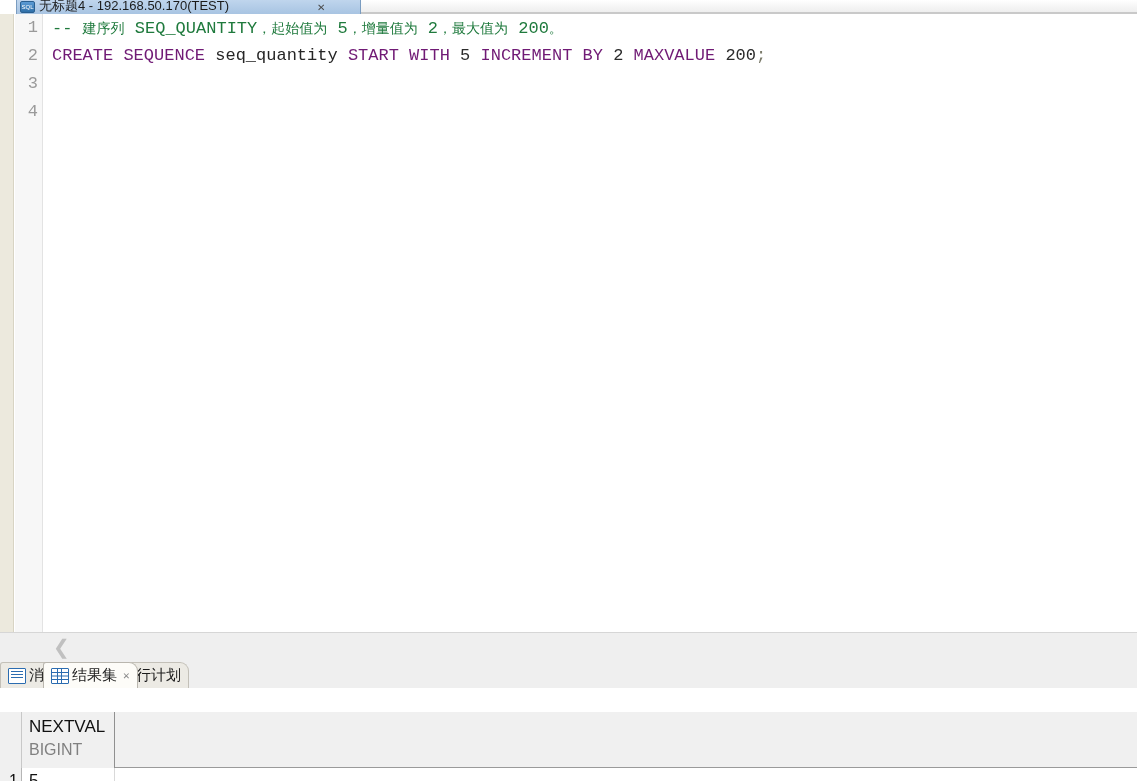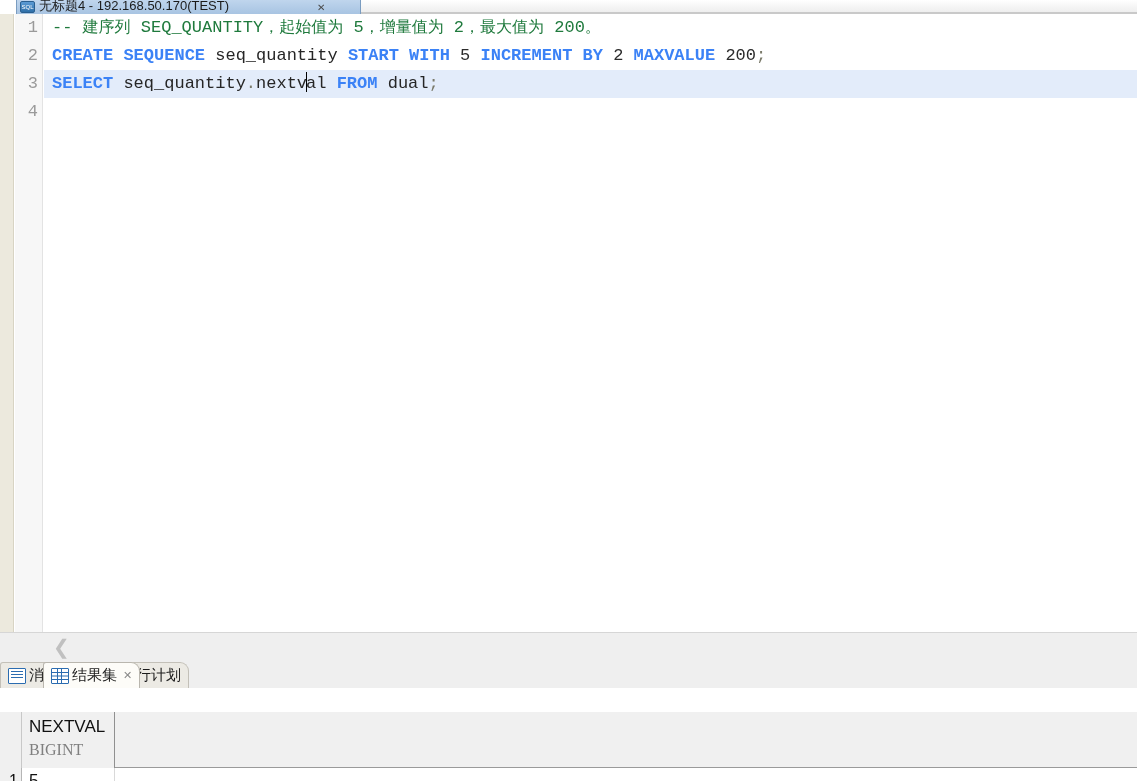--- a/index.html
+++ b/index.html
@@ -139,26 +139,26 @@
     padding-left: 8px;
     z-index: 2;
   }
   .sel-hl {
     position: absolute;
     left: 0; top: 0;
     height: 28px;
     background: #e3ecfa;
     z-index: 1;
   }
-  .kw      { color: #3b82f6; font-weight: bold; }
+  .kw      { color: #701a75; font-weight: normal; }
   .plain   { color: #262626; }
   .num     { color: #2b2b2b; }
   .punc    { color: #7a7a6a; }
   .comment { color: #1f7a3d; }
-  .cn      { font-family: Liberation Mono, monospace; font-size: 16px; }
+  .cn      { font-family: Liberation Sans, sans-serif; font-size: 14px; }
   .caret {
     display: inline-block;
     width: 0;
     border-left: 1px solid #000000;
     height: 20px;
     vertical-align: -4px;
     margin: 0 -1px;
   }
 
   
@@ -207,20 +207,21 @@
     white-space: nowrap;
   }
   .rtab.inactive {
     background: #eceae4;
     border-color: #c3c0b8;
   }
   .rtab.active {
     background: #fdfcf8;
     border-color: #b9b6ae;
     z-index: 5;
+    font-family: Liberation Mono, monospace;
   }
   .rtab .rico {
     width: 16px; height: 14px;
     margin-right: 3px;
     flex: none;
     position: relative;
   }
   .ico-msg {
     border: 1.5px solid #2b6cb0;
     background: #ffffff;
@@ -317,21 +318,21 @@
   .col-name {
     font-size: 17px;
     color: #111111;
     line-height: 25px;
     font-family: "Liberation Sans", sans-serif;
   }
   .col-type {
     font-size: 16px;
     color: #808080;
     line-height: 22px;
-    font-family: Liberation Serif, serif;
+    font-family: Liberation Sans, sans-serif;
   }
   .grid-row {
     position: absolute;
     left: 0;
     width: 1137px; height: 27px;
     background: #ffffff;
     border-bottom: 1px solid #e6e6e6;
     box-sizing: border-box;
   }
   .grid-row.r1 { top: 56px; }
@@ -383,21 +384,20 @@
     <div class="left-strip"></div>
     <div class="gutter" id="gutter">
         <div class="lineno">1</div>
         <div class="lineno">2</div>
         <div class="lineno">3</div>
         <div class="lineno">4</div>
       </div>
     <div class="code-area" id="code-area">
         <div class="line"><span class="code-text"><span class="comment">-- </span><span class="comment cn">建序列</span><span class="comment"> SEQ_QUANTITY</span><span class="comment cn">，起始值为</span><span class="comment"> 5</span><span class="comment cn">，增量值为</span><span class="comment"> 2</span><span class="comment cn">，最大值为</span><span class="comment"> 200</span><span class="comment cn">。</span></span></div>
         <div class="line"><span class="code-text"><span class="kw">CREATE</span><span class="plain"> </span><span class="kw">SEQUENCE</span><span class="plain"> seq_quantity </span><span class="kw">START</span><span class="plain"> </span><span class="kw">WITH</span><span class="plain"> </span><span class="num">5</span><span class="plain"> </span><span class="kw">INCREMENT</span><span class="plain"> </span><span class="kw">BY</span><span class="plain"> </span><span class="num">2</span><span class="plain"> </span><span class="kw">MAXVALUE</span><span class="plain"> </span><span class="num">200</span><span class="punc">;</span></span></div>
-        <div class="line"><div class="sel-hl" style="width: 1093px;"></div><span class="code-text"><span class="kw">SELECT</span><span class="plain"> seq_quantity</span><span class="punc">.</span><span class="plain">nextv</span><span class="caret"></span><span class="plain">al </span><span class="kw">FROM</span><span class="plain"> dual</span><span class="punc">;</span></span></div>
       </div>
   </div>
 
   <div class="splitbar">
     <div class="split-top-edge"></div>
     <span class="chev">❮</span>
   </div>
 
   <div class="result-tabs" id="result-tabs">
       <div class="rtab inactive" style="left: 0px;">

